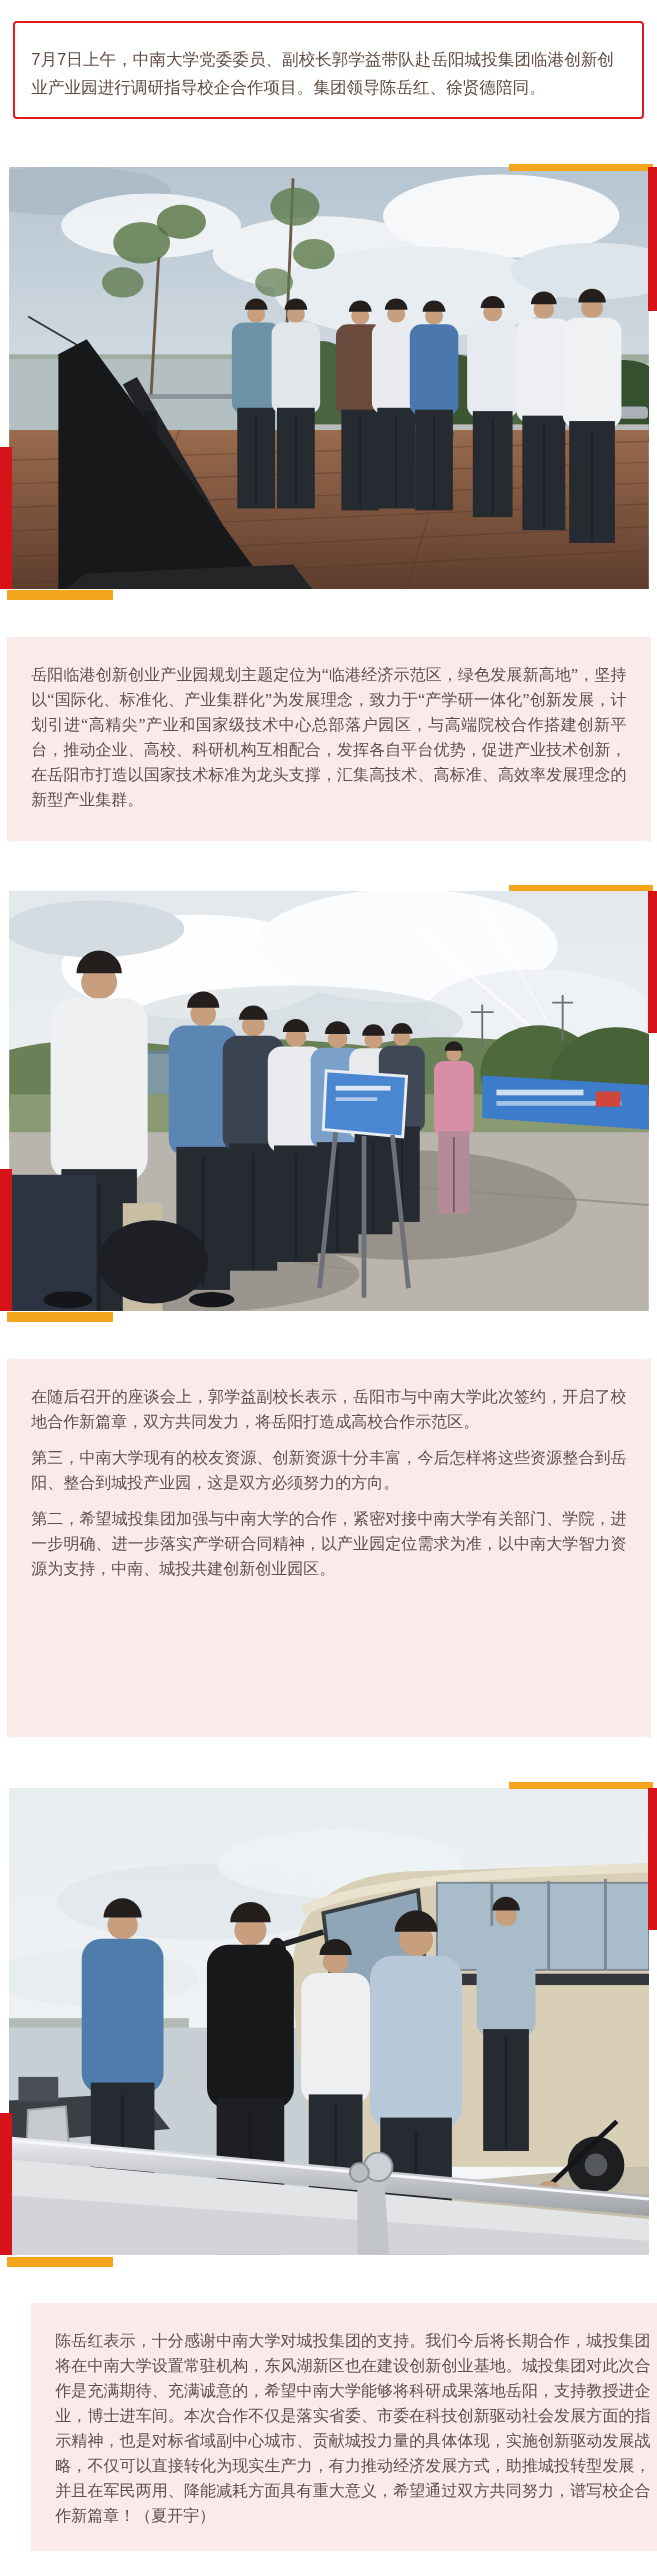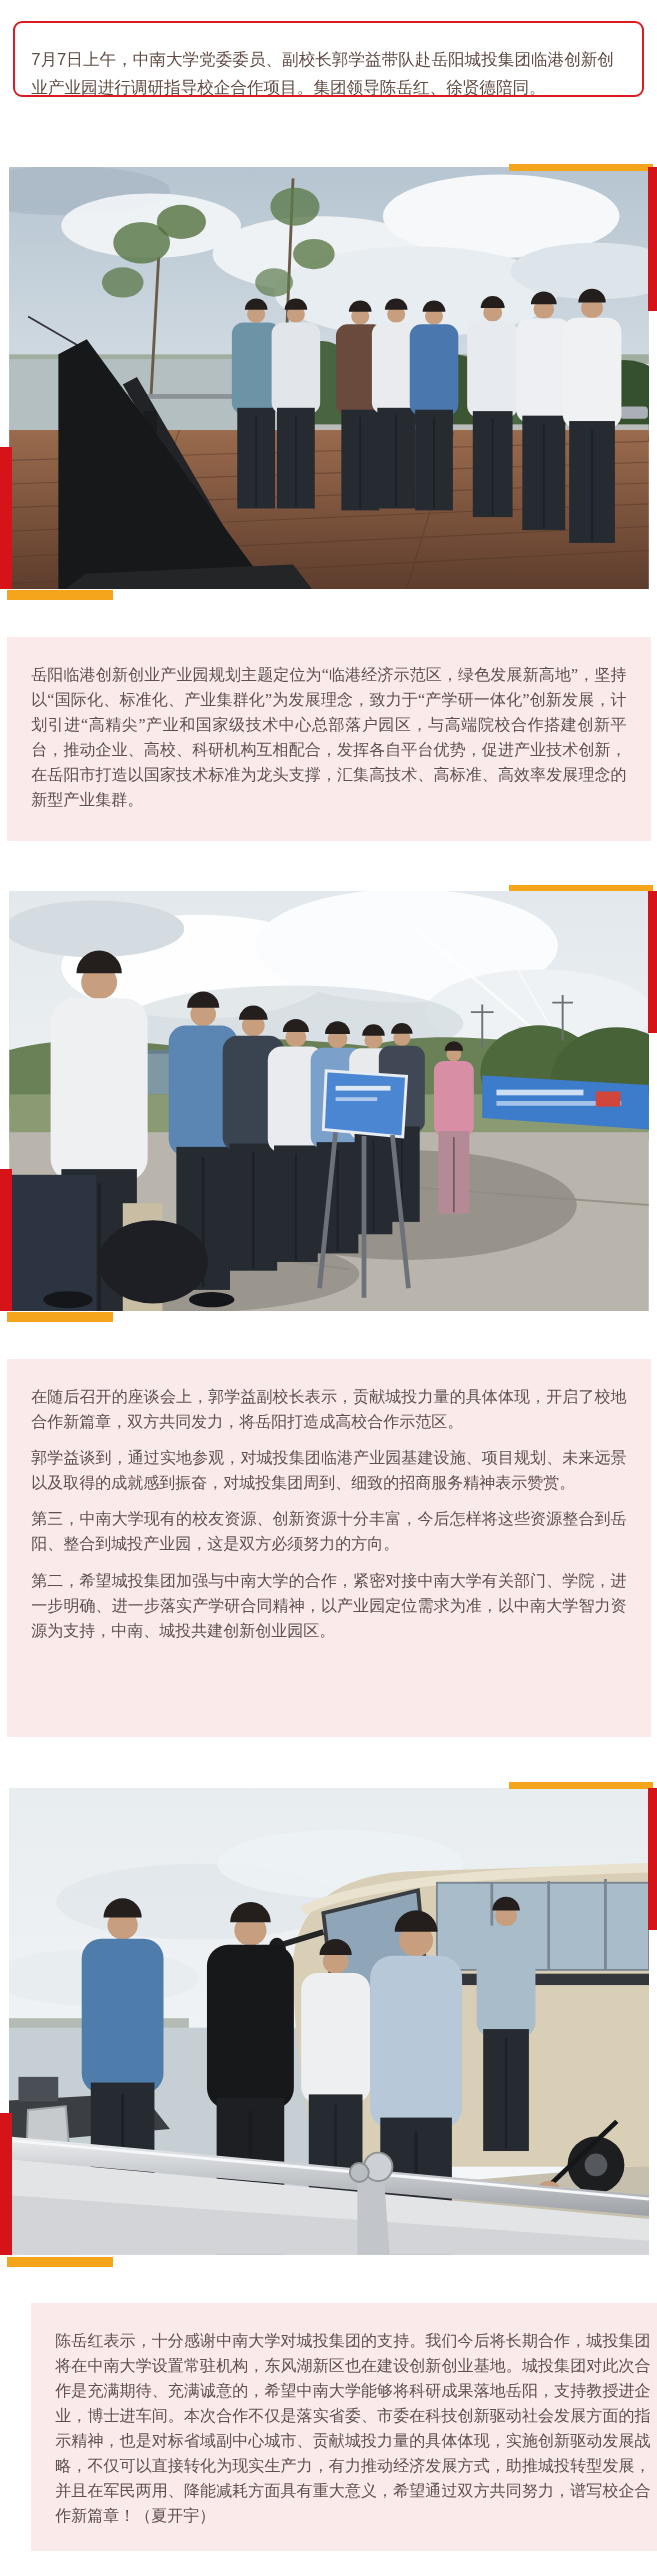--- a/index.html
+++ b/index.html
@@ -1,20 +1,20 @@
 <!DOCTYPE html>
 <html style="font-size:15px"><head>
 <meta charset="utf-8">
 <style>
   html,body{margin:0;padding:0;background:#ffffff;}
   .page{position:relative;width:657px;height:2576px;background:#fff;overflow:hidden;
         font-family:"Liberation Sans","DejaVu Sans",sans-serif;}
   
-  .intro-box{position:absolute;left:13.3px;top:21px;width:631px;height:76px;
-             border:2.8px solid #dc1b20;border-radius:9px;box-sizing:border-box;
+  .intro-box{position:absolute;left:13.3px;top:21px;width:631px;height:98px;
+             border:2.8px solid #dc1b20;border-radius:4px;box-sizing:border-box;
              background:#fff;padding:23px 15px 0 16px;}
   .intro-box p{margin:0;font-size:16.6px;line-height:28px;color:#5f4a42;}
   
   .pink-block{position:absolute;left:6.6px;width:644px;background:#faeaea;
               box-sizing:border-box;padding:24.6px 24px 0 24.6px;overflow:hidden;}
   .pink-block p{margin:0 0 11.4px 0;font-size:16px;line-height:25px;color:#5c5150;text-align:justify;font-family:Liberation Serif, serif;}
   #block1{top:637px;height:204px;}
   #block2{top:1359px;height:378px;}
   #block3{top:2303px;height:248px;margin-left:24px;}
   
@@ -282,22 +282,21 @@
         <rect x="345" y="218" width="44" height="4" fill="#d8e6f6" opacity="0.7"></rect>
         <path d="M345,255 L328,420 M405,258 L422,420 M375,259 L375,430" stroke="#6d727a" stroke-width="5"></path>
       </g>
     </svg>
   </figure>
   <div class="bar red" style="left:648px;top:891px;width:9.5px;height:142px;"></div>
   <div class="bar red" style="left:0;top:1169px;width:12.3px;height:142px;"></div>
   <div class="bar orange" style="left:6.6px;top:1312px;width:106px;height:10.4px;"></div>
 
   <section class="pink-block" id="block2">
-    <p>在随后召开的座谈会上，郭学益副校长表示，贡献城投力量的具体体现，开启了校地合作新篇章，双方共同发力，将岳阳打造成高校合作示范区。</p>
-    <p>郭学益谈到，通过实地参观，对城投集团临港产业园基建设施、项目规划、未来远景以及取得的成就感到振奋，对城投集团周到、细致的招商服务精神表示赞赏。</p>
+    <p>在随后召开的座谈会上，郭学益副校长表示，岳阳市与中南大学此次签约，开启了校地合作新篇章，双方共同发力，将岳阳打造成高校合作示范区。</p>
     <p>第三，中南大学现有的校友资源、创新资源十分丰富，今后怎样将这些资源整合到岳阳、整合到城投产业园，这是双方必须努力的方向。</p>
     <p>第二，希望城投集团加强与中南大学的合作，紧密对接中南大学有关部门、学院，进一步明确、进一步落实产学研合同精神，以产业园定位需求为准，以中南大学智力资源为支持，中南、城投共建创新创业园区。</p>
   </section>
 
   <div class="bar orange" style="left:509px;top:1782px;width:144px;height:6.6px;"></div>
   <figure class="photo" id="photo3">
     <svg width="640" height="467" viewBox="0 0 676 493" role="img" aria-label="一行人在米色客车旁俯身查看前景的金属展架">
       <defs>
         <linearGradient id="g3sky" x1="0" y1="0" x2="0" y2="1">
           <stop offset="0" stop-color="#e8edf0"></stop>

